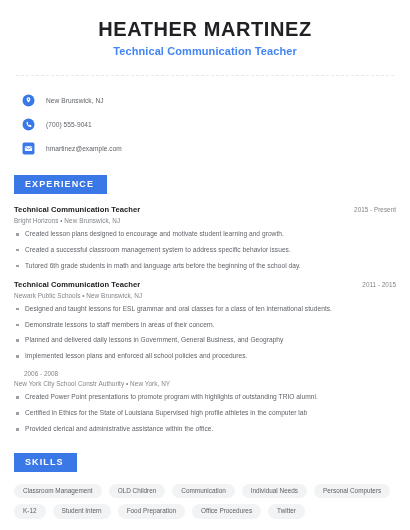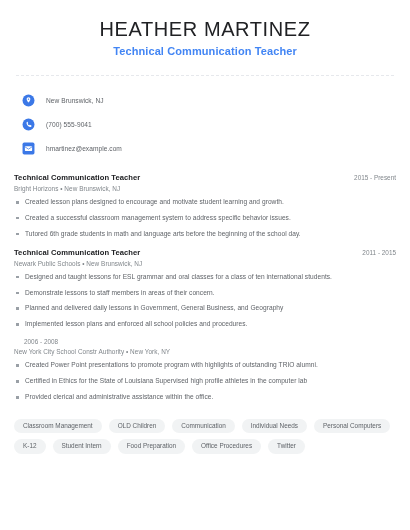--- a/index.html
+++ b/index.html
@@ -26,21 +26,21 @@
   }
 
   
   .header {
     padding-top: 18px;
     text-align: center;
   }
 
   .full-name {
     font-size: 20px;
-    font-weight: 400;
+    font-weight: 700;
     letter-spacing: 0.6px;
     color: #202124;
     line-height: 1.15;
   }
 
   .job-title {
     margin-top: 4px;
     font-size: 11px;
     font-weight: 600;
     color: #4285f4;
@@ -223,20 +223,21 @@
           <rect x="5.3" y="7.8" width="13.4" height="8.6" rx="1" fill="#ffffff"></rect>
           <path d="M5.3 8.8l6.7 4.4 6.7-4.4" fill="none" stroke="#3b78e7" stroke-width="1.3"></path>
         </svg>
       </span>
       <span class="contact-text">hmartinez@example.com</span>
     </div>
 
   </div>
 
   <div class="section">
+    <span class="section-badge">EXPERIENCE</span>
 
     <div class="jobs">
 
       <div class="job">
         <div class="job-head">
           <span class="job-role">Technical Communication Teacher</span>
           <span class="job-dates">2015 - Present</span>
         </div>
         <div class="job-meta">Bright Horizons  •  New Brunswick, NJ</div>
         <ul class="bullets">
@@ -269,20 +270,21 @@
           <li>Created Power Point presentations to promote program with highlights of outstanding TRIO alumni.</li>
           <li>Certified in Ethics for the State of Louisiana Supervised high profile athletes in the computer lab</li>
           <li>Provided clerical and administrative assistance within the office.</li>
         </ul>
       </div>
 
     </div>
   </div>
 
   <div class="skills-section">
+    <span class="section-badge">SKILLS</span>
 
     <div class="chips">
       <span class="chip">Classroom Management</span>
       <span class="chip">OLD Children</span>
       <span class="chip">Communication</span>
       <span class="chip">Individual Needs</span>
       <span class="chip">Personal Computers</span>
       <span class="chip">K-12</span>
       <span class="chip">Student Intern</span>
       <span class="chip">Food Preparation</span>

